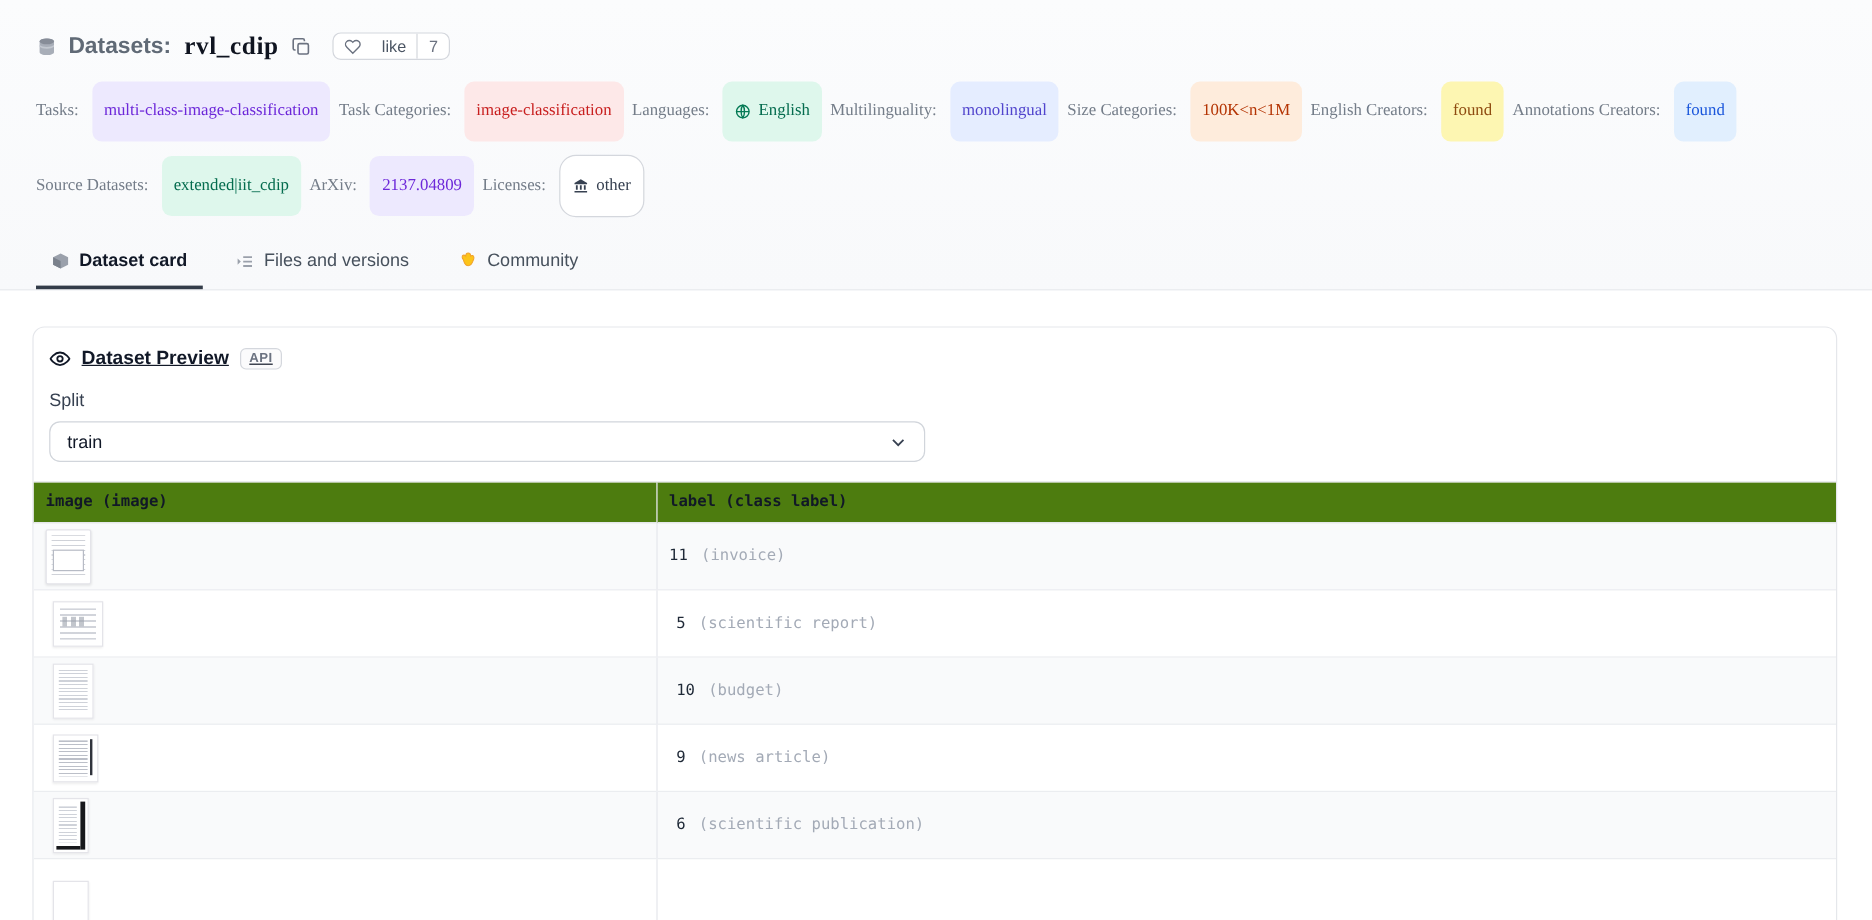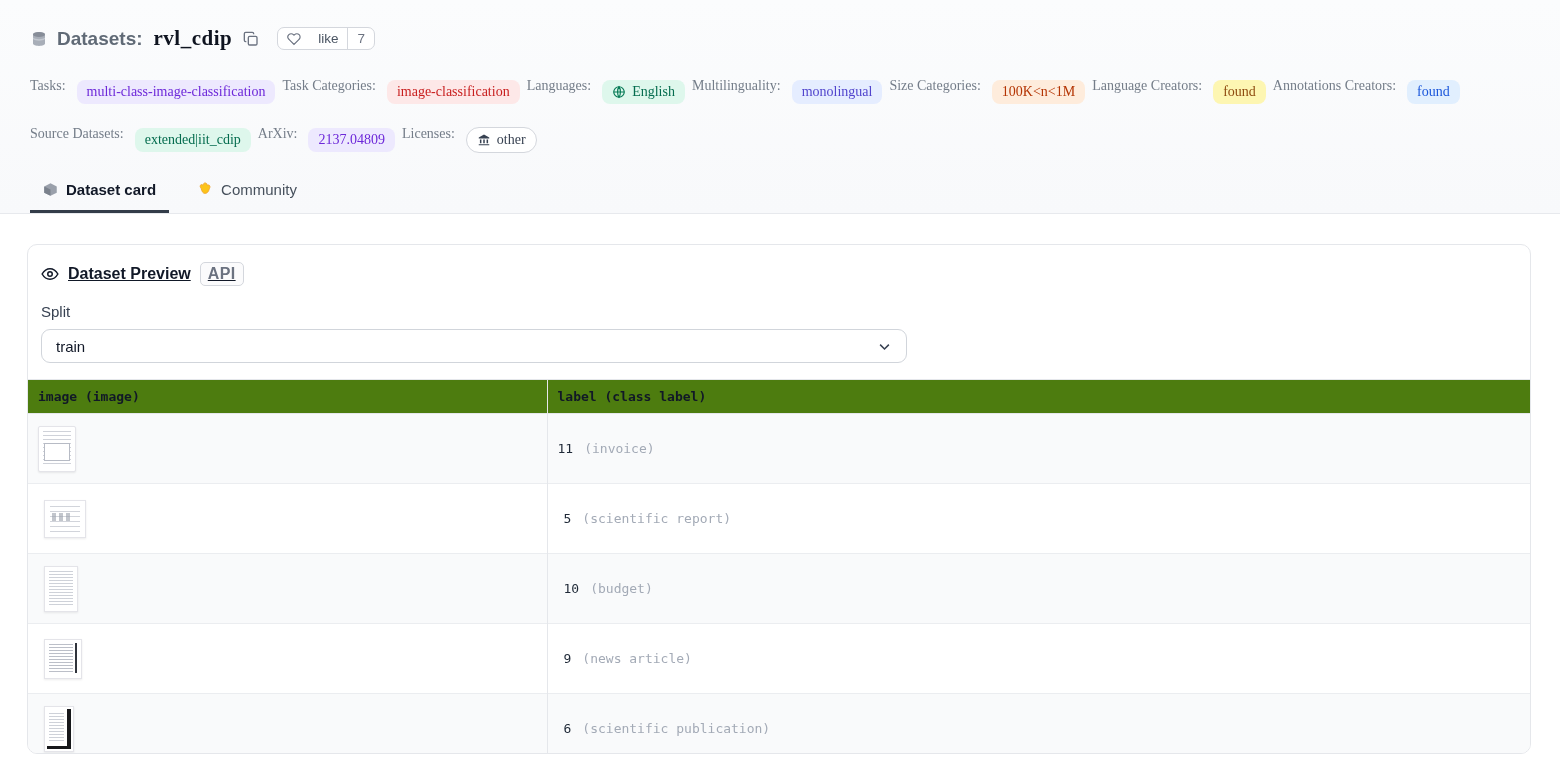--- a/index.html
+++ b/index.html
@@ -33,22 +33,22 @@
   .like-main { display:flex; align-items:center; gap:17px; padding:3px 9px; }
   .like-count { padding:3px 9px; border-left:1px solid #d4d7dd; color:#6b7280; display:flex; align-items:center; }
 
   
   .tag-row { display:flex; align-items:center; flex-wrap:wrap; gap:8px 7px; margin-top:17px;font-family:Liberation Serif, serif; }
   .tag-row.second { margin-top:11px; padding-bottom:4px; }
   .tag-group { display:flex; align-items:center; gap:11px; }
   .tag-label { color:#747d89; font-size:14px; }
   .pill {
     display:inline-flex; align-items:center; gap:6px;
-    border-radius:8px; padding:3px 10px; font-size:14px; line-height:18px;
-    cursor:pointer; white-space:nowrap;margin-top:12px;
+    border-radius:8px; padding:16px 10px; font-size:14px; line-height:18px;
+    cursor:pointer; white-space:nowrap;
   }
   .pill.outlined { border:1px solid #d4d7dd; border-radius:14px; background:#fff; }
 
   
   .tabs { display:flex; gap:14px; margin-top:12px; padding-left:0; }
   .tab {
     display:flex; align-items:center; gap:8px;
     padding:12px 13px 12px 13px; font-size:15px; color:#47515d;
     border-bottom:3px solid transparent; cursor:pointer;
   }
@@ -57,44 +57,44 @@
   
   .card {
     margin:30px 29px 0 27px; height:510px; overflow:hidden;
     border:1px solid #e5e7eb; border-radius:10px; background:#fff;
   }
   .card-head { padding:17px 13px 0 13px; }
   .preview-title-row { display:flex; align-items:center; gap:9px;text-decoration:underline; }
   .preview-title { font-size:16px; font-weight:700; color:#111827; }
   .api-badge {
     border:1px solid #d4d7dd; border-radius:5px; background:#fbfbfc;
-    color:#6b7280; font-size:16px; font-weight:600; letter-spacing:.4px;
+    color:#6b7280; font-size:11px; font-weight:600; letter-spacing:.4px;
     padding:2px 7px; cursor:pointer;
   }
   .split-label { margin-top:17px; font-size:15px; color:#374151; }
   .select {
-    margin-top:9px; width:866px; height:34px;
+    margin-top:9px; width:730px; height:34px;
     border:1px solid #d1d5db; border-radius:9px; background:#fff;
     display:flex; align-items:center; justify-content:space-between;
     padding:0 14px; font-size:15px; color:#111827; cursor:pointer;
   }
 
   
   table.preview-table {
     margin-top:16px; width:100%; border-collapse:collapse;
     font-family:"DejaVu Sans Mono","Liberation Mono",monospace; font-size:13px;
   }
   .preview-table th {
     text-align:left; font-weight:700; color:#111827; background:#4d7c0f;
     border-top:1px solid #e5e7eb; border-bottom:1px solid #e5e7eb;
     padding:9px 10px; height:32px;
   }
   .preview-table th.col-label, .preview-table td.col-label { border-left:1px solid #e5e7eb; }
   .preview-table th.col-image { width:519px; }
-  .preview-table td { height:70px; padding:0 10px; vertical-align:middle; }
+  .preview-table td { height:56px; padding:0 10px; vertical-align:middle; }
   .preview-table tbody tr:nth-child(odd) td { background:#f9fafb; }
   .preview-table tbody tr + tr td { border-top:1px solid #ebedf0;padding-left:16px; }
   .cell-num { color:#1f2937; }
   .cell-lab { color:#a3aab6; margin-left:11px; }
 
   
   .thumb {
     position:relative; overflow:hidden; background:#fff;
     border:1px solid #e4e4e9; box-shadow:0 1px 2px rgba(0,0,0,.08);
   }
@@ -180,21 +180,21 @@
           <span>monolingual</span>
         </a>
       </span>
       <span class="tag-group">
         <span class="tag-label">Size Categories:</span>
         <a class="pill" style="background: rgb(254, 236, 220); color: rgb(180, 52, 3);">
           <span>100K&lt;n&lt;1M</span>
         </a>
       </span>
       <span class="tag-group">
-        <span class="tag-label">Language Creators:</span>
+        <span class="tag-label">English Creators:</span>
         <a class="pill" style="background: rgb(253, 246, 178); color: rgb(142, 75, 16);">
           <span>found</span>
         </a>
       </span>
       <span class="tag-group">
         <span class="tag-label">Annotations Creators:</span>
         <a class="pill" style="background: rgb(225, 239, 254); color: rgb(26, 86, 219);">
           <span>found</span>
         </a>
       </span>
@@ -231,20 +231,31 @@
           <svg width="15" height="15" viewBox="0 0 24 24">
             <path fill="#9aa0ab" d="M12 2l10 5v10l-10 5L2 17V7z"></path>
             <path fill="#7a818c" d="M12 12v10L2 17V7z"></path>
             <path fill="#b6bbc4" d="M12 12 22 7v2l-10 5z" opacity="0"></path>
           </svg>
         </span>
         <span>Dataset card</span>
       </div>
       <div class="tab">
         <span>
+          <svg width="16" height="16" viewBox="0 0 24 24">
+            <path fill="#9aa0ab" d="M3 8l4 4-4 4z"></path>
+            <g stroke="#9aa0ab" stroke-width="2.2">
+              <path d="M10 6.5h11M10 12h11M10 17.5h11"></path>
+            </g>
+          </svg>
+        </span>
+        <span>Files and versions</span>
+      </div>
+      <div class="tab">
+        <span>
           <svg width="17" height="17" viewBox="0 0 24 24">
             <path fill="#fcc419" stroke="#f0a22e" stroke-width="1.2" d="M7.2 10.4C5.6 8.4 5.3 6.2 7 5.3c1-.5 2.1 0 3 1 .1-2 1-3.6 2.9-3.6 1.9 0 2.9 1.6 3 3.4 1.5-1 3-.6 3.6 1 .6 1.8-.4 3.2-.9 4.7-.9 2.6-2.2 5.7-5.8 5.7-3.1 0-4.3-2.3-5.6-7.1z"></path>
           </svg>
         </span>
         <span>Community</span>
       </div>
     </div>
 </div>
 
 <div class="card">

